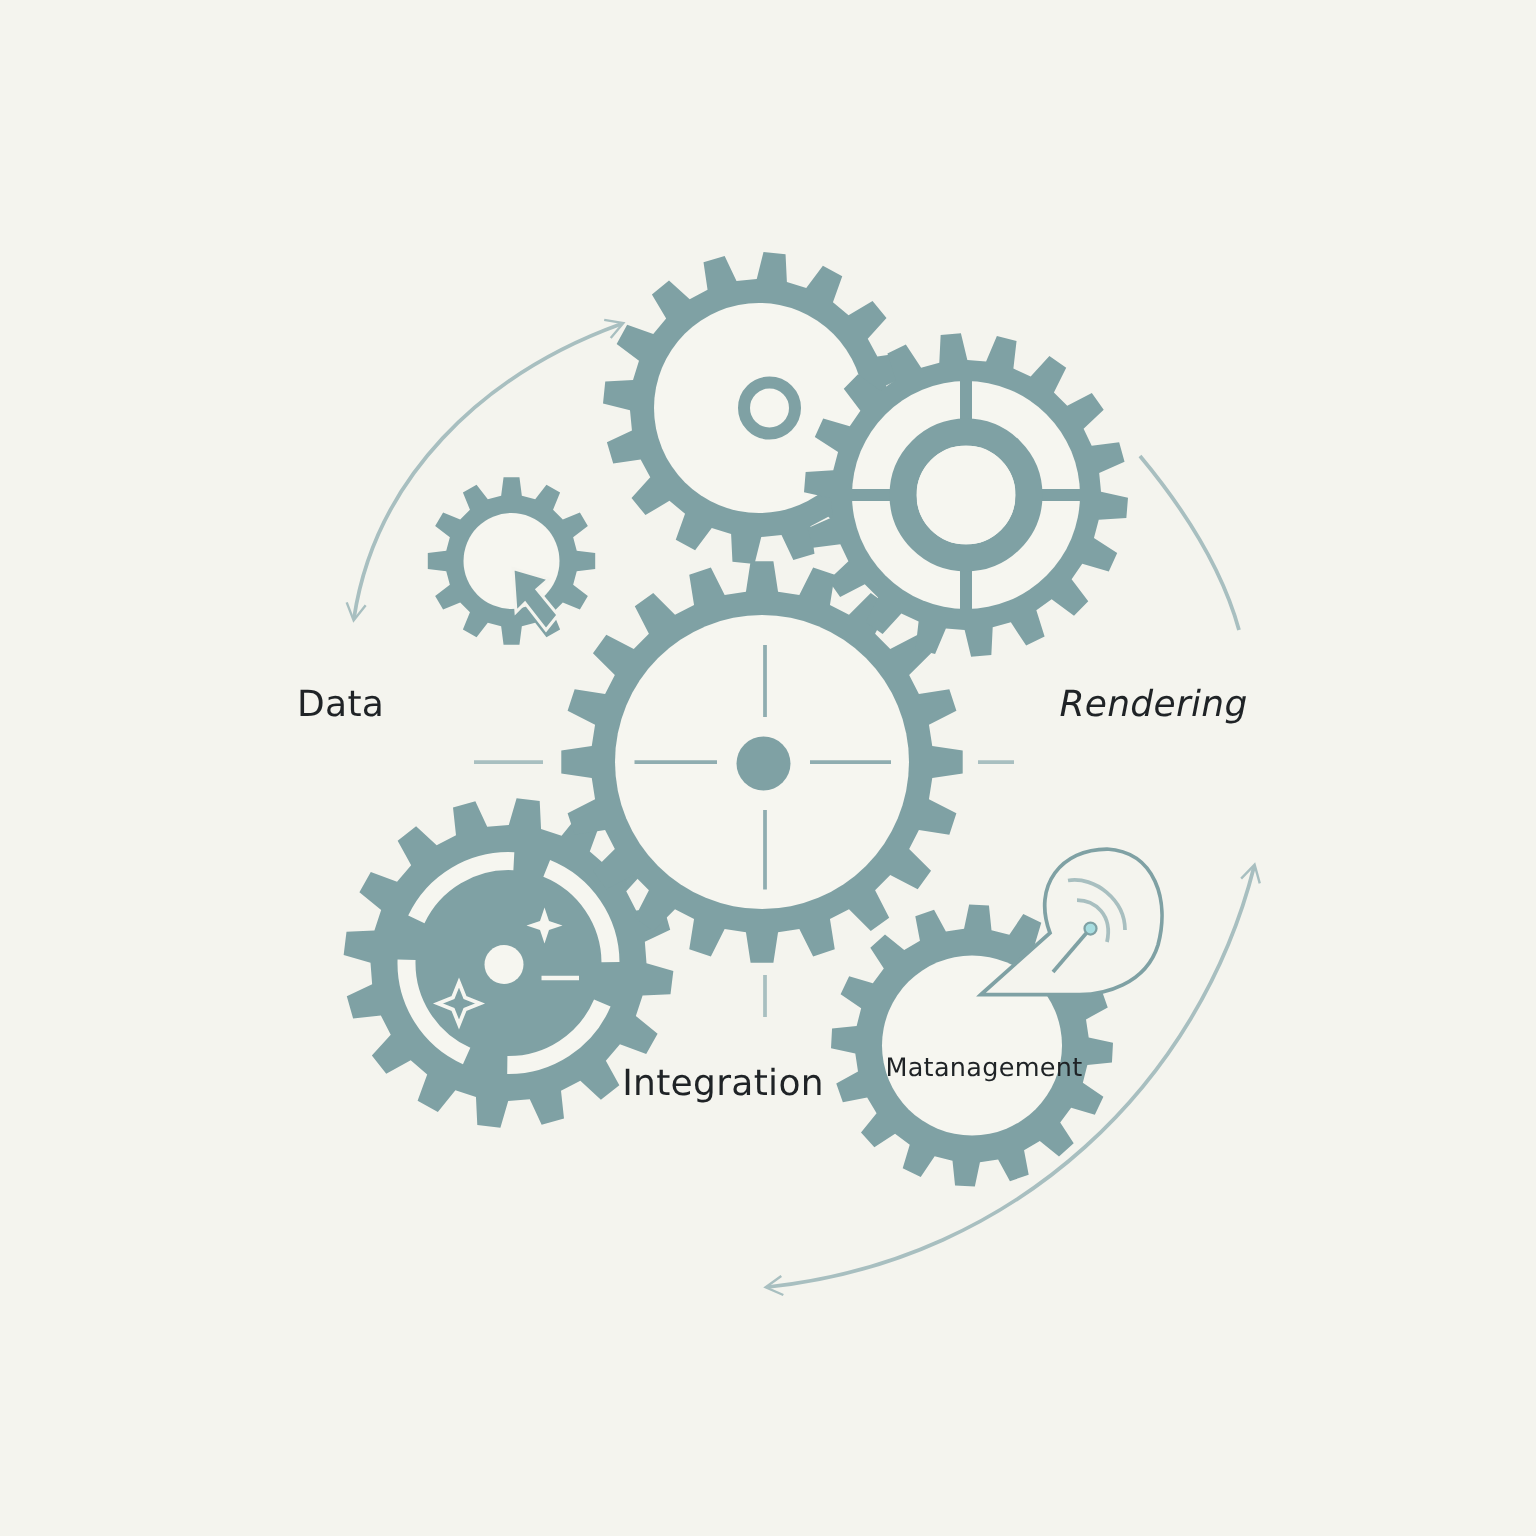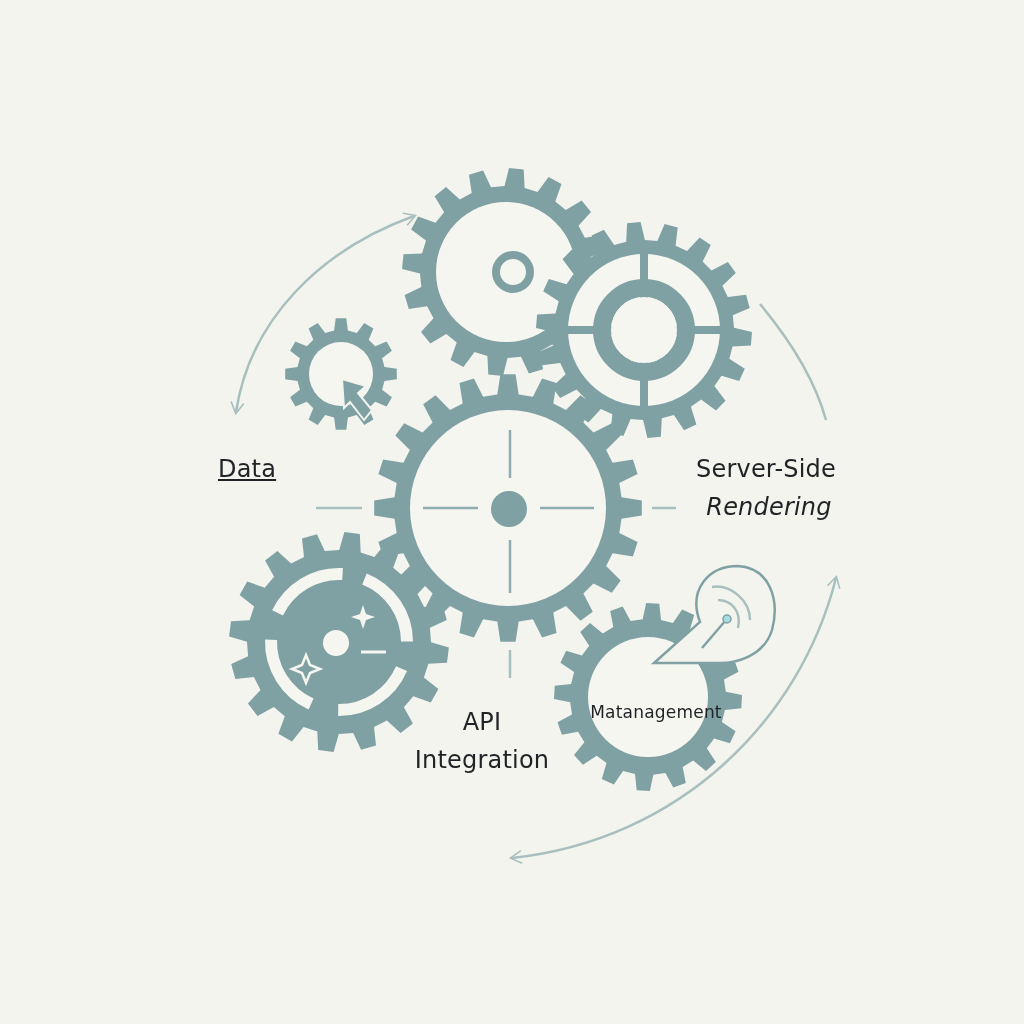--- a/index.html
+++ b/index.html
@@ -93,29 +93,27 @@
 
   <g>
     <path d="M654 663 L700 622 C 688 590, 708 566, 738 566 C 770 568, 780 600, 772 630 C 764 656, 736 664, 716 663 Z" fill="#f4f4ee" stroke="#7fa1a4" stroke-width="2.5"></path>
     <path d="M712 587 C 730 584, 750 600, 750 620" fill="none" stroke="#a8bfc0" stroke-width="2.5"></path>
     <path d="M718 600 C 730 600, 742 610, 738 628" fill="none" stroke="#a8bfc0" stroke-width="2.5"></path>
     <line x1="702" y1="648" x2="726" y2="620" stroke="#7fa1a4" stroke-width="2.5"></line>
     <circle cx="727" cy="619" r="4" fill="#a7dde0" stroke="#7fa1a4" stroke-width="1.5"></circle>
   </g>
 </svg>
 
-<div class="label" style="left:188px; top:450px; width:136px;text-decoration:underline;">
+<div class="label" style="left:168px; top:450px; width:136px;">
   <span style="text-align:left; padding-left:30px;">Data</span>
 </div>
 
 <div class="label" style="left:676px; top:450px; width:180px;">
-  <span>Server-Side</span>
   <span style="padding-left:6px;font-style:italic;">Rendering</span>
 </div>
 
 <div class="label" style="left:396px; top:703px; width:172px;">
-  <span>API</span>
   <span>Integration</span>
 </div>
 
 <div class="label" style="left:556px; top:693px; width:200px; font-size:17px;">
   <span>Matanagement</span>
 </div>
 
 </body></html>

